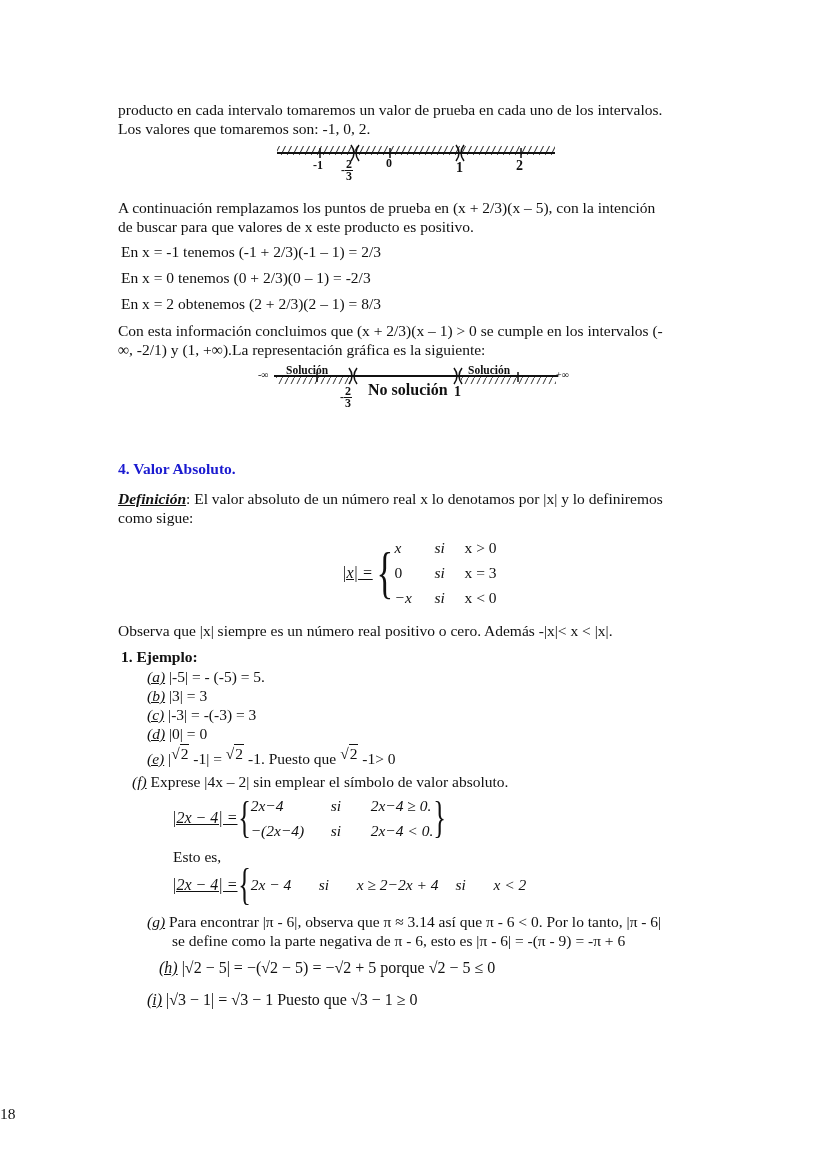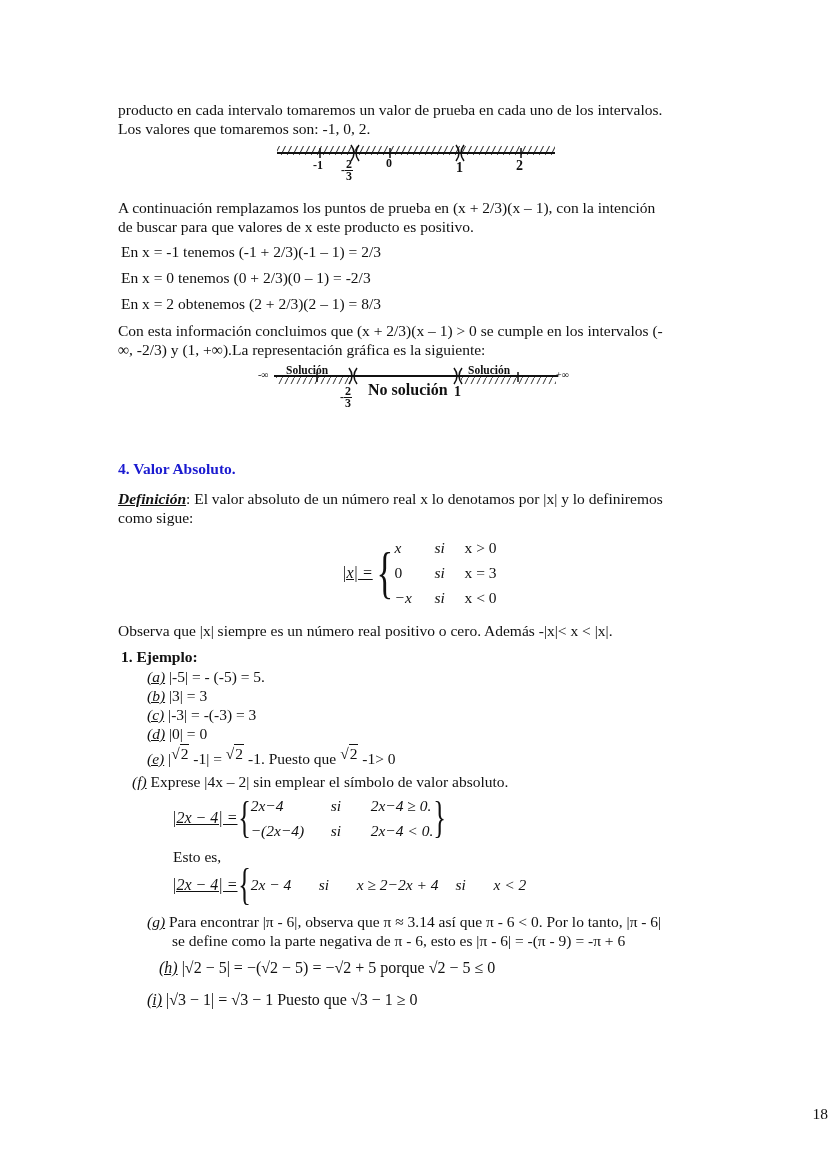--- a/index.html
+++ b/index.html
@@ -11,21 +11,21 @@
   .b{font-weight:bold;}
   .heading{color:#1a1ad0;font-weight:bold;font-size:15.5px;}
   .nl-label{position:absolute;font-weight:bold;font-size:12px;text-align:center;}
   .frac{display:inline-flex;flex-direction:column;align-items:center;line-height:11px;font-weight:bold;font-size:12px;}
   .frac .num{border-bottom:1px solid #111;padding:0 1px;}
   .brace{font-size:58px;line-height:58px;font-weight:lighter;transform:scaleX(0.6);display:inline-block;}
   .case-row{display:flex;gap:0;height:25px;align-items:center;font-style:italic;}
   .math{font-family:"Liberation Serif",serif;}
   .sqrt{display:inline-block;}
   .sqrt .rad{border-top:1px solid #111;padding:0 1px;}
-  .pageno{position:absolute;left:0;width:828px;text-align:right;top:1105px;font-size:15.5px;}
+  .pageno{position:absolute;left:0;width:828px;text-align:left;top:1105px;font-size:15.5px;}
 </style>
 </head>
 <body>
 
 <div class="line" style="top:100px">producto en cada intervalo tomaremos un valor de prueba en cada uno de los intervalos.</div>
 <div class="line" style="top:119px">Los valores que tomaremos son: -1, 0, 2.</div>
 
 <div class="abs" style="left:275px;top:143px;width:282px;height:52px">
   <svg width="282" height="22" style="position:absolute;left:0;top:0">
     <defs>
@@ -47,28 +47,28 @@
   <span class="nl-label" style="left:241px;top:15px;font-size:14px">2</span>
   <span class="abs" style="left:66px;top:16px;display:flex;align-items:center">
     <span class="b" style="font-size:12px">-</span>
     <span class="frac">
         <span class="num">2</span>
         <span>3</span>
       </span>
   </span>
 </div>
 
-<div class="line" style="top:198px">A continuación remplazamos los puntos de prueba en (x + 2/3)(x – 1), con la intención</div>
+<div class="line" style="top:198px">A continuación remplazamos los puntos de prueba en (x + 2/3)(x – 5), con la intención</div>
 <div class="line" style="top:217px">de buscar para que valores de x este producto es positivo.</div>
 <div class="line" style="top:242px;left:121px">En x = -1 tenemos (-1 + 2/3)(-1 – 1) = 2/3</div>
 <div class="line" style="top:268px;left:121px">En x = 0 tenemos (0 + 2/3)(0 – 1) = -2/3</div>
 <div class="line" style="top:294px;left:121px">En x = 2 obtenemos (2 + 2/3)(2 – 1) = 8/3</div>
 
 <div class="line" style="top:321px">Con esta información concluimos que (x + 2/3)(x – 1) &gt; 0 se cumple en los intervalos (-</div>
-<div class="line" style="top:340px">∞, -2/3) y (1, +∞).La representación gráfica es la siguiente:</div>
+<div class="line" style="top:340px">∞, -2/1) y (1, +∞).La representación gráfica es la siguiente:</div>
 
 <div class="abs" style="left:258px;top:366px;width:314px;height:56px">
   <svg width="314" height="22" style="position:absolute;left:0;top:0">
     <defs>
       <pattern id="hatch2" width="6" height="12" patternUnits="userSpaceOnUse">
         <line x1="0" y1="12" x2="6" y2="0" stroke="#333" stroke-width="1"></line>
       </pattern>
     </defs>
     <rect x="18" y="10" width="75" height="8" fill="url(#hatch2)"></rect>
     <rect x="203" y="10" width="95" height="8" fill="url(#hatch2)"></rect>

